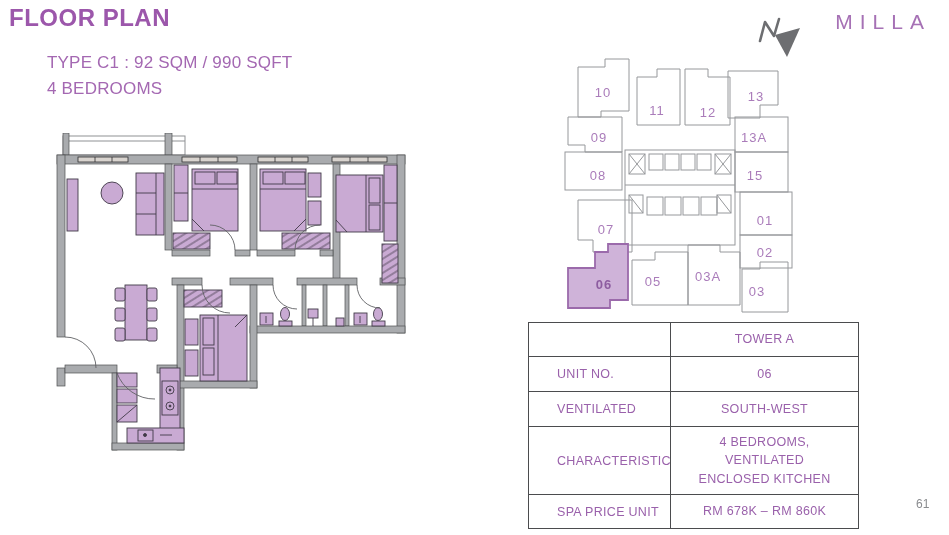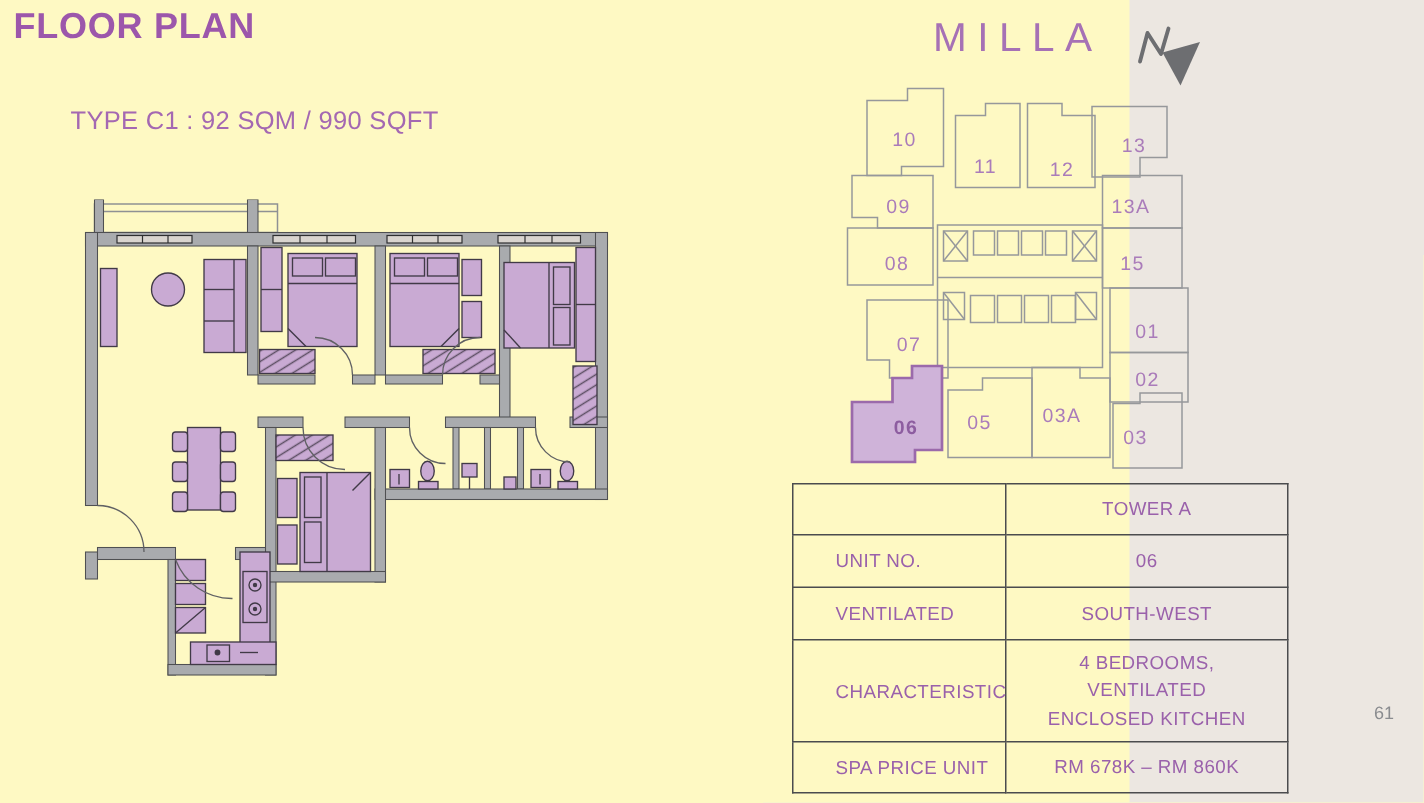--- a/index.html
+++ b/index.html
@@ -1,53 +1,54 @@
 <!DOCTYPE html>
 <html><head>
 <meta charset="utf-8">
 <style>
   * { margin:0; padding:0; box-sizing:border-box; }
   html,body { width:949px; height:535px; }
   body { font-family:"Liberation Sans", sans-serif; background:#ece7e1; overflow:hidden; }
-  #page { position:relative; width:753px; height:535px; background:#fef9c3; }
+  #page { position:relative; width:949px; height:535px; background:#ffffff; }
 
   .title { position:absolute; left:9px; top:4px; font-size:24px; font-weight:bold;
            letter-spacing:0.5px; color:#9c57ab; }
-  .subtitle { position:absolute; left:47px; top:68px; font-size:17px; line-height:26px;
+  .subtitle { position:absolute; left:47px; top:50px; font-size:17px; line-height:26px;
               color:#a468b2; letter-spacing:0.2px; }
 
-  .brand { position:absolute; right:18px; top:10px; font-size:27px; font-weight:300;
+  .brand { position:absolute; right:18px; top:10px; font-size:21px; font-weight:300;
            letter-spacing:7px; color:#a671b5; }
 
   .north { position:absolute; left:752px; top:13px; width:56px; height:50px; }
 
   .plan-svg { position:absolute; left:50px; top:133px; width:392px; height:325px; }
   .keyplan-svg { position:absolute; left:545px; top:55px; width:250px; height:262px; }
 
   .unit-table { position:absolute; left:528px; top:322px; width:330px;
                 border-collapse:collapse; table-layout:fixed;
                 color:#9a61ab; font-size:12.5px; letter-spacing:0.3px; }
   .unit-table td { border:1.6px solid #4b4c4e; vertical-align:middle; }
   .unit-table td.lbl { width:142px; padding-left:28px; text-align:left; }
   .unit-table td.val { width:188px; text-align:center; padding:4px 18px; line-height:1.45; }
 
-  .pagenum { position:absolute; left:916px; top:468px; font-size:12px; color:#8a8c8f; }
+  .pagenum { position:absolute; left:916px; top:497px; font-size:12px; color:#8a8c8f; }
 
   text.kp-num { font-family:"Liberation Sans", sans-serif; font-size:13px; fill:#aa7cba;
                 letter-spacing:1px; text-anchor:middle; }
   text.kp-num.hl { fill:#8d5da0; font-weight:bold; }
 </style>
 </head>
 <body>
 
 <div id="page">
 
   <div class="title">FLOOR PLAN</div>
   <div class="subtitle">
     <div>TYPE C1 : 92 SQM / 990 SQFT</div>
+    <div>4 BEDROOMS</div>
   </div>
 
   <div class="brand">MILLA</div>
 
   <svg class="north" viewBox="0 0 56 50">
     <path d="M8,28 L13,9 L22,23 L27,6" fill="none" stroke="#6d6e71" stroke-width="2.6" stroke-linecap="round" stroke-linejoin="round"></path>
     <path d="M23,22 L48,15 L35,44 Z" fill="#6d6e71"></path>
   </svg>
 
   <svg class="plan-svg" viewBox="0 0 392 325">

